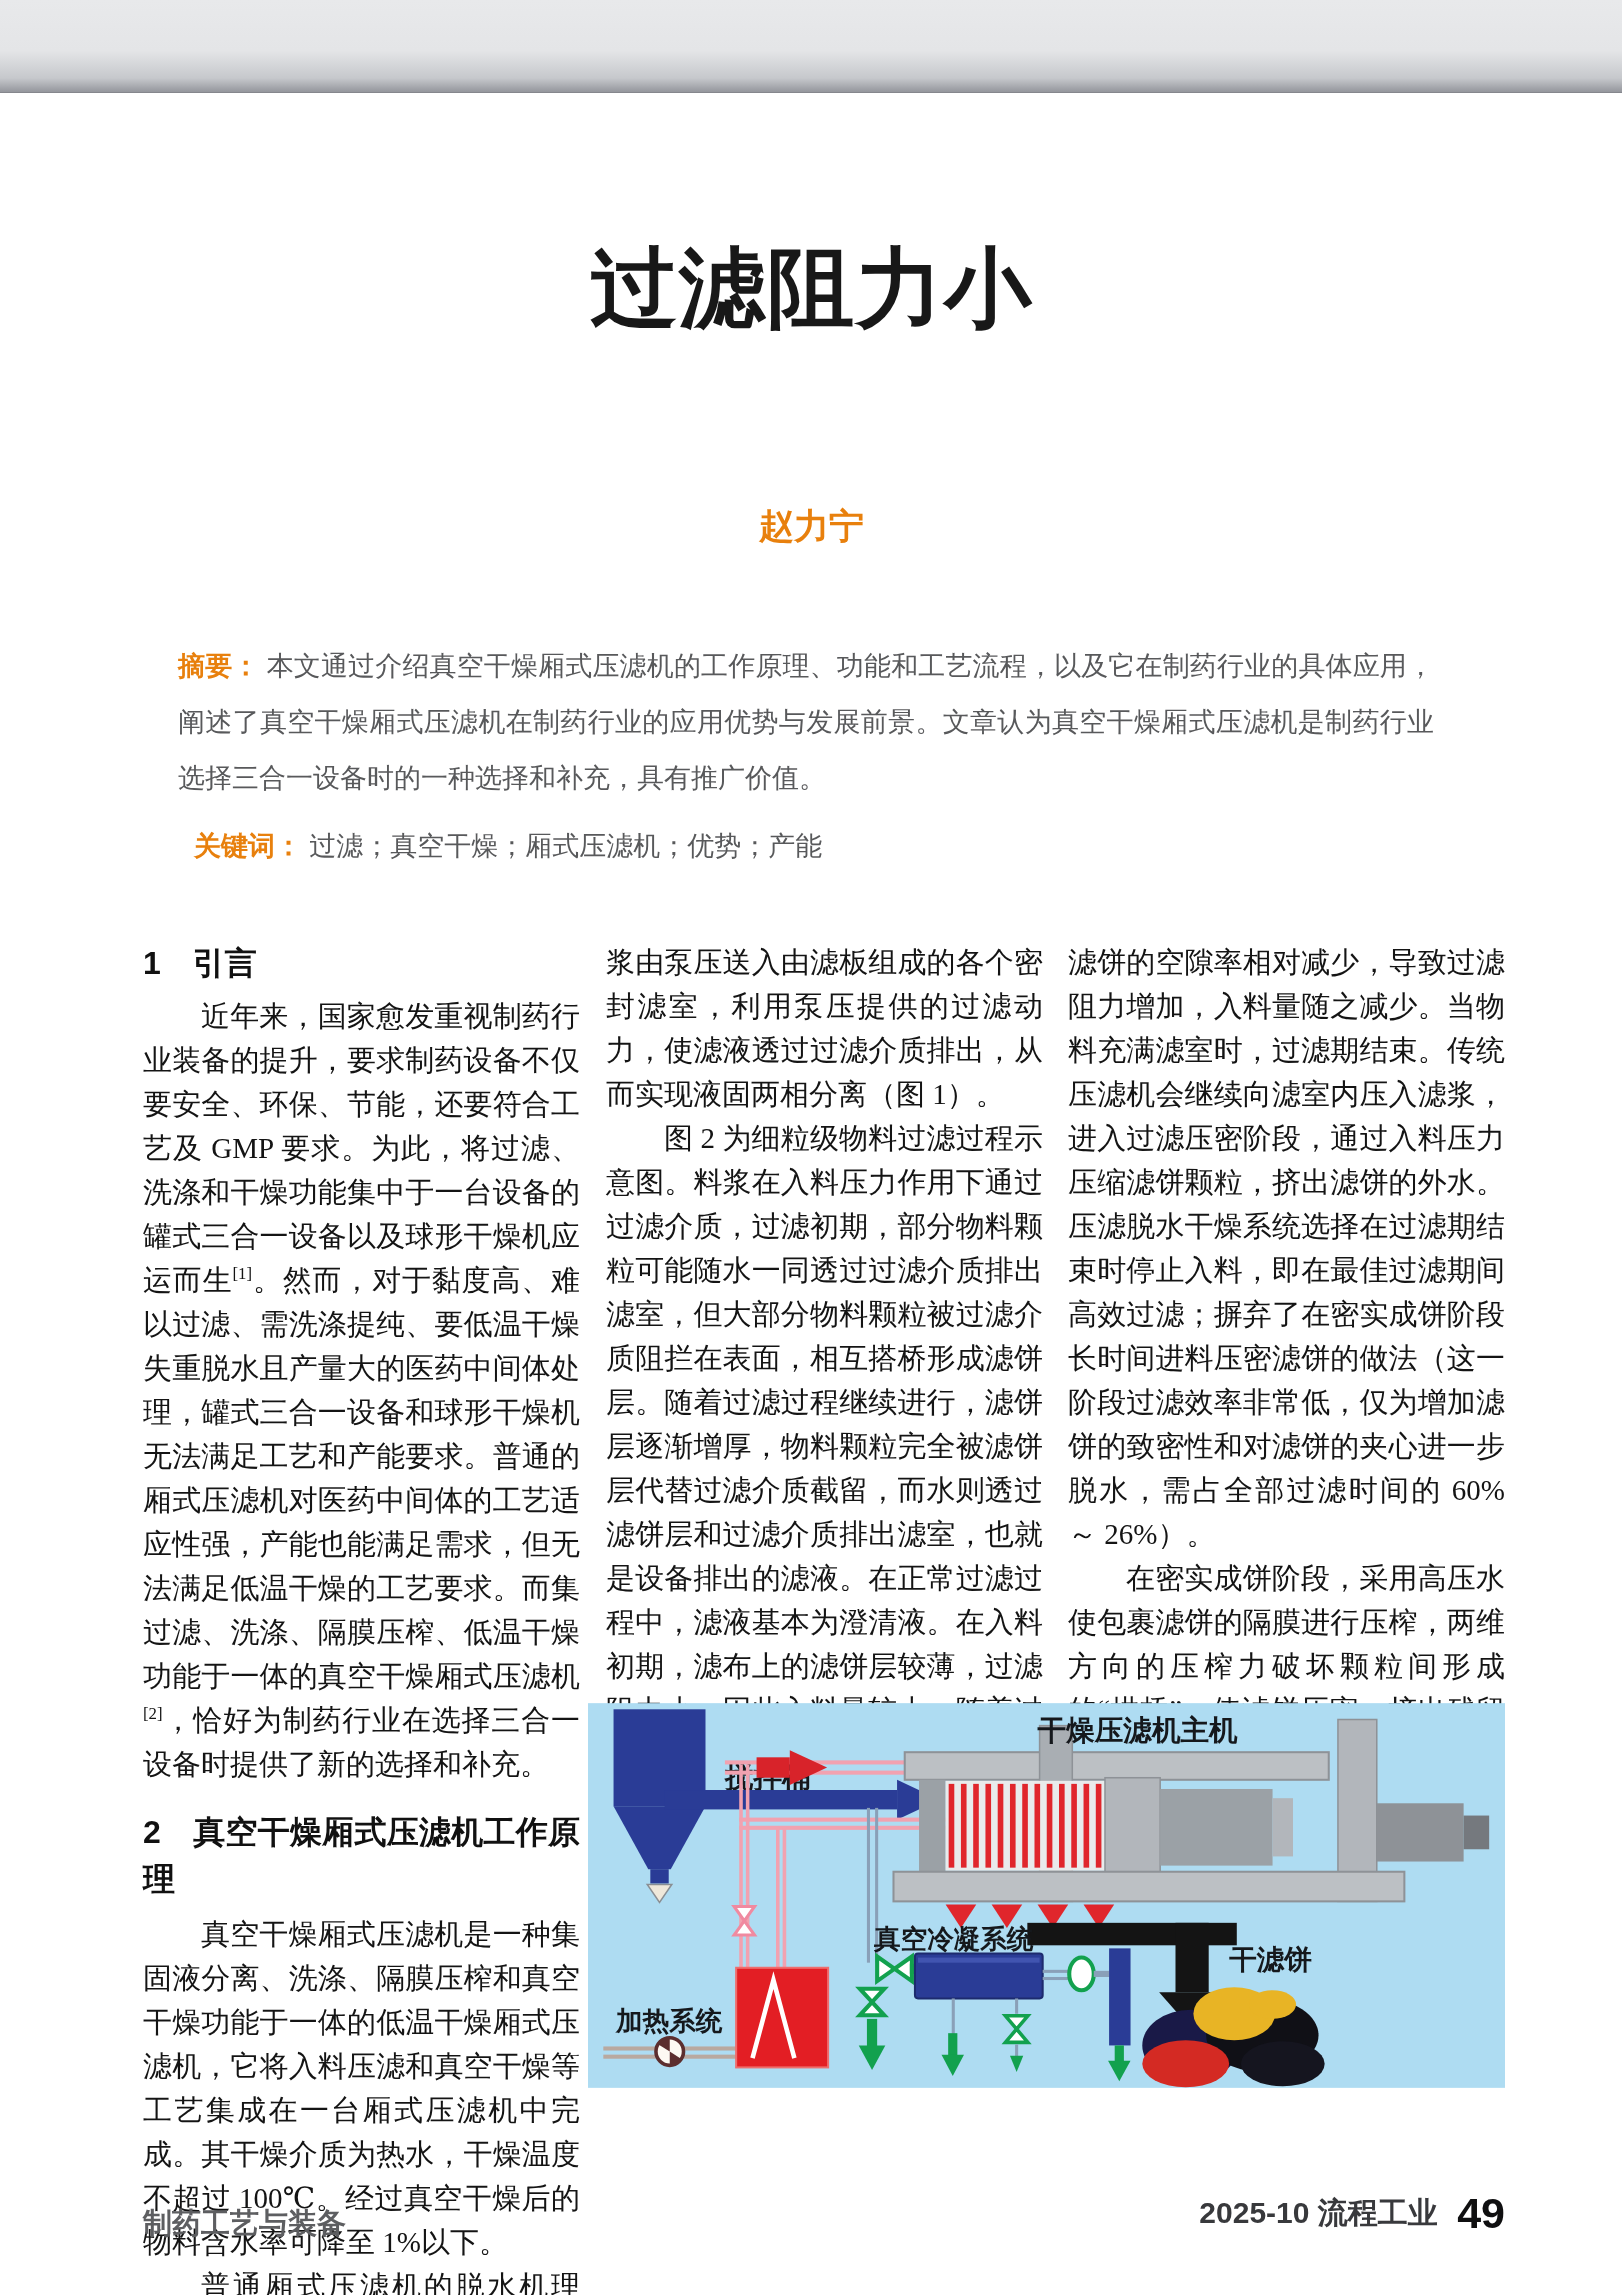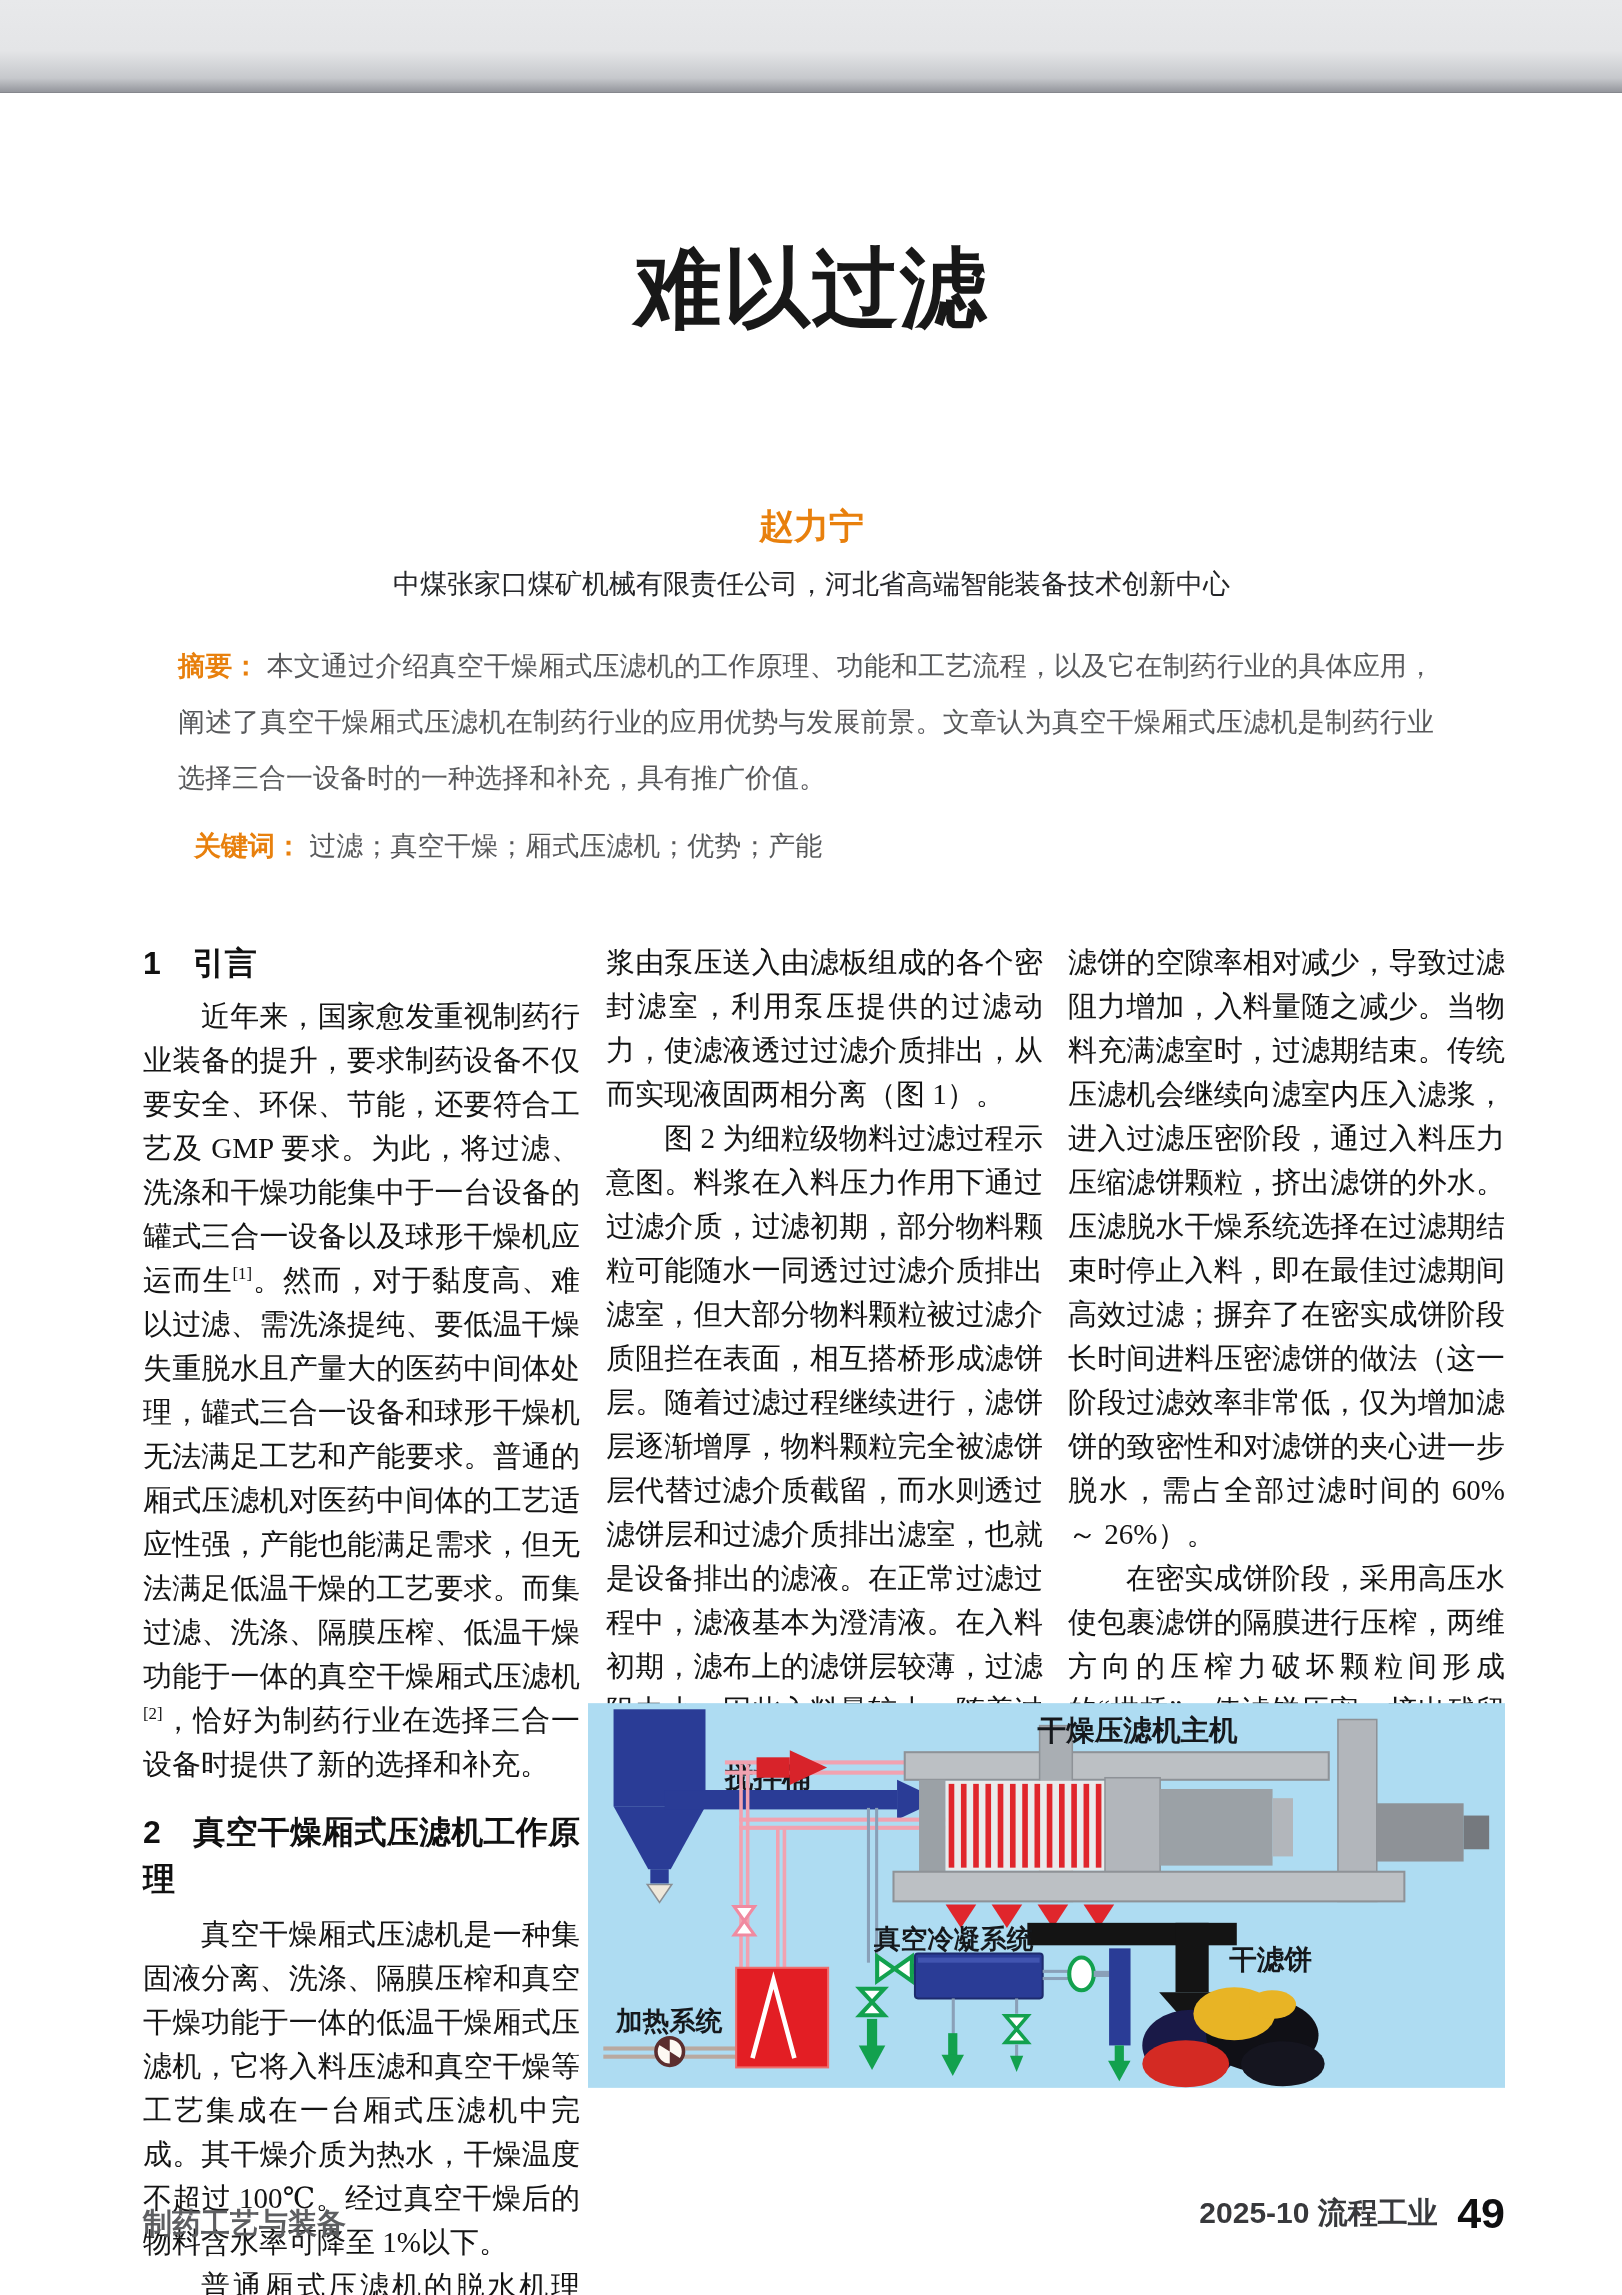--- a/index.html
+++ b/index.html
@@ -86,26 +86,25 @@
   }
 </style>
 </head>
 <body>
 
 <div id="page">
 
   <div id="topband"></div>
 
   <h1 id="title">
-    <span class="tline">难以过滤</span>
+    <span class="tline">过滤阻力小</span>
   </h1>
 
   <div id="author">赵力宁</div>
 
-  <div id="affiliation">中煤张家口煤矿机械有限责任公司，河北省高端智能装备技术创新中心</div>
 
   <p id="abstract"><span class="label-accent">摘要：</span><span>本文通过介绍真空干燥厢式压滤机的工作原理、功能和工艺流程，以及它在制药行业的具体应用，阐述了真空干燥厢式压滤机在制药行业的应用优势与发展前景。文章认为真空干燥厢式压滤机是制药行业选择三合一设备时的一种选择和补充，具有推广价值。</span></p>
 
   <p id="keywords"><span class="label-accent">关键词：</span><span>过滤；真空干燥；厢式压滤机；优势；产能</span></p>
 
   <div id="col1" class="col">
     <h2>1　引言</h2>
     <p class="ind"><span>近年来，国家愈发重视制药行业装备的提升，要求制药设备不仅要安全、环保、节能，还要符合工艺及 GMP 要求。为此，将过滤、洗涤和干燥功能集中于一台设备的罐式三合一设备以及球形干燥机应运而生</span><sup>[1]</sup><span>。然而，对于黏度高、难以过滤、需洗涤提纯、要低温干燥失重脱水且产量大的医药中间体处理，罐式三合一设备和球形干燥机无法满足工艺和产能要求。普通的厢式压滤机对医药中间体的工艺适应性强，产能也能满足需求，但无法满足低温干燥的工艺要求。而集过滤、洗涤、隔膜压榨、低温干燥功能于一体的真空干燥厢式压滤机</span><sup>[2]</sup><span>，恰好为制药行业在选择三合一设备时提供了新的选择和补充。</span></p>
     <h2 class="h2b">2　真空干燥厢式压滤机工作原理</h2>
     <p class="ind">真空干燥厢式压滤机是一种集固液分离、洗涤、隔膜压榨和真空干燥功能于一体的低温干燥厢式压滤机，它将入料压滤和真空干燥等工艺集成在一台厢式压滤机中完成。其干燥介质为热水，干燥温度不超过 100℃。经过真空干燥后的物料含水率可降至 1%以下。</p>

